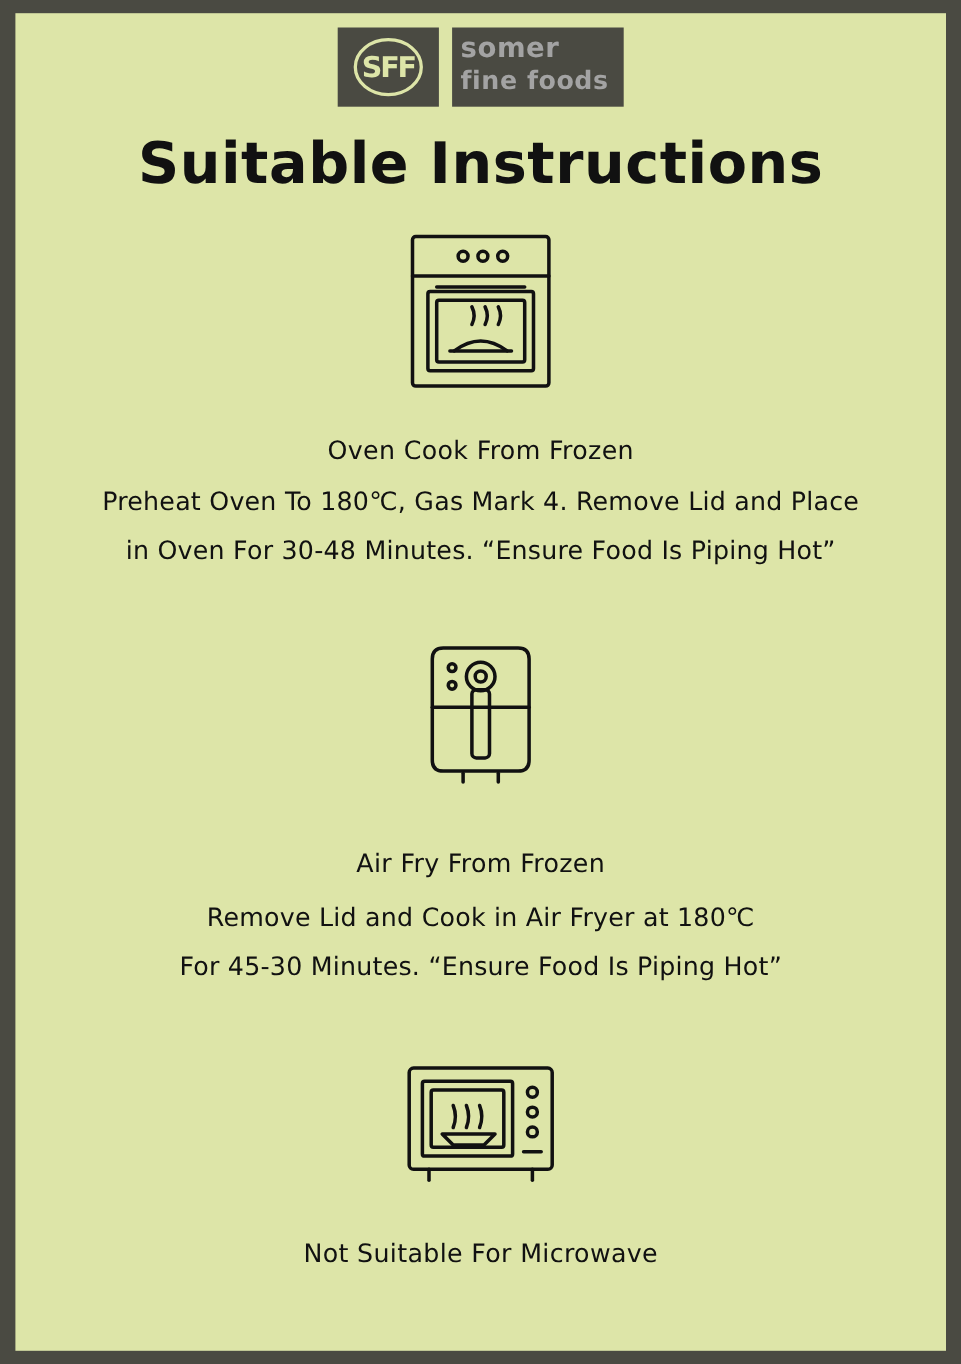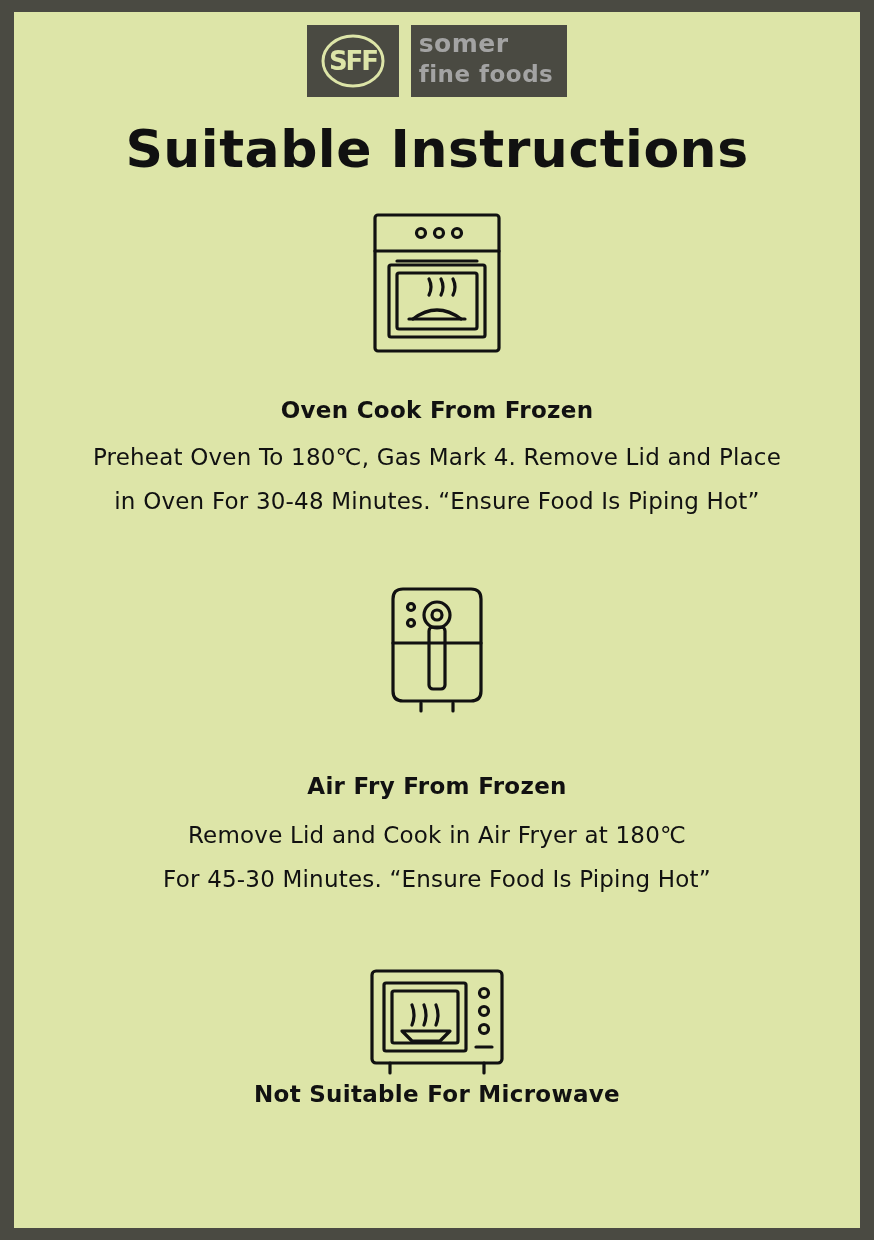--- a/index.html
+++ b/index.html
@@ -78,41 +78,41 @@
     align-items: center;
     width: 100%;
   }
   .icon-wrap {
     display: flex;
     align-items: center;
     justify-content: center;
   }
   .sec-heading {
     font-size: 23px;
-    font-weight: bold;
+    font-weight: normal;
     color: #111;
     text-align: center;
     letter-spacing: 0.3px;
   }
   .sec-line {
     font-size: 23px;
     color: #111;
     text-align: center;
     line-height: 44px;
     letter-spacing: 0.2px;
     white-space: nowrap;
   }
   .s1 .icon-wrap { margin-top: 30px; }
   .s1 .sec-heading { margin-top: 40px; }
   .s1 .lines { margin-top: 12px; }
   .s2 .icon-wrap { margin-top: 58px; }
   .s2 .sec-heading { margin-top: 52px; }
   .s2 .lines { margin-top: 14px; }
   .s3 .icon-wrap { margin-top: 62px; }
-  .s3 .sec-heading { }
+  .s3 .sec-heading { margin-top: 46px; }
 </style>
 </head>
 <body>
 
 <div class="page">
 
   <div class="logo">
     <div class="logo-mark">
       <svg width="66" height="56" viewBox="0 0 66 56" aria-hidden="true">
         <ellipse cx="33" cy="28" rx="30" ry="25" fill="none" stroke="#dde5a8" stroke-width="3"></ellipse>

